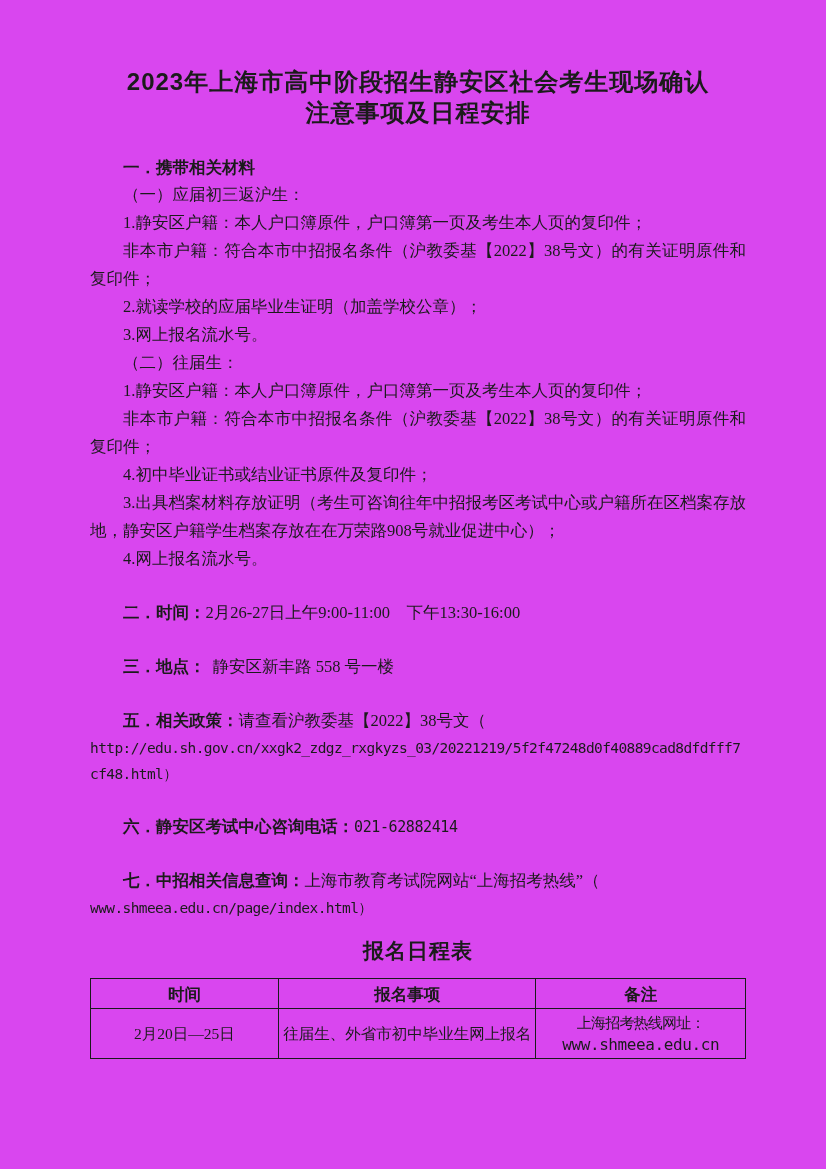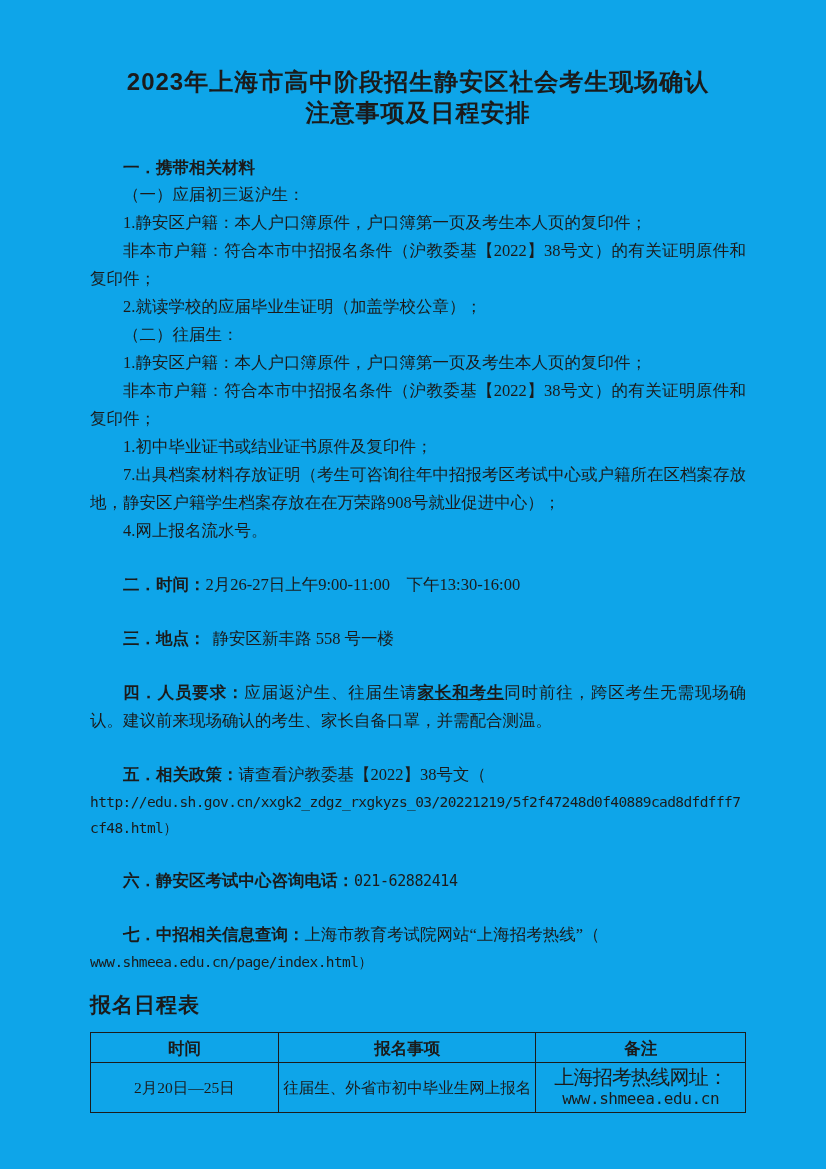--- a/index.html
+++ b/index.html
@@ -1,20 +1,20 @@
 <!DOCTYPE html>
 <html><head>
 <meta charset="utf-8">
 <style>
   html, body { margin: 0; padding: 0; background: #ffffff; }
   .page {
     width: 826px;
     height: 1169px;
     box-sizing: border-box;
-    background: #0ea5e9;
+    background: #d946ef;
     padding: 60px 80px 0 90px;
     font-family: "Liberation Serif", serif;
     font-size: 16.5px;
     line-height: 28px;
     color: #1b1b1b;
     overflow: hidden;
   }
   .doc-title {
     font-family: "Liberation Sans", sans-serif;
     font-weight: 700;
@@ -43,20 +43,21 @@
     letter-spacing: -0.6px;
     word-break: break-all;
     line-height: 26px;
   }
   .mono { font-family: "DejaVu Sans Mono", monospace; font-size: 15px; letter-spacing: -0.4px; }
   .schedule-title {
     font-family: "Liberation Sans", sans-serif;
     font-weight: 700;
     font-size: 21px;
     line-height: 28px;
+    text-align: center;
     text-indent: 0;
     margin: 16px 0 13px 0;
     letter-spacing: 1px;
   }
   table.schedule {
     width: 100%;
     border-collapse: collapse;
     table-layout: fixed;
   }
   table.schedule th, table.schedule td {
@@ -73,53 +74,53 @@
     line-height: 24px;
   }
   table.schedule td {
     font-size: 15.5px;
     line-height: 21px;
     height: 47px;
   }
   .col-time { width: 28.7%; }
   .col-item { width: 39.3%; }
   .col-note { width: 32%; }
-  .note-line { font-size: 20px; letter-spacing: -0.8px; white-space: nowrap; line-height: 21px; }
+  .note-line { font-size: 15px; letter-spacing: -0.8px; white-space: nowrap; line-height: 21px; }
   .note-url  { font-family: "DejaVu Sans Mono", monospace; font-size: 16px; letter-spacing: -0.4px; line-height: 21px; }
 </style>
 </head>
 <body>
 
 <div class="page">
 
   <div class="doc-title">
     <div>2023年上海市高中阶段招生静安区社会考生现场确认</div>
     <div>注意事项及日程安排</div>
   </div>
 
 
   <p class="sec lbl">一．携带相关材料</p>
 
   <p>（一）应届初三返沪生：</p>
   <p>1.静安区户籍：本人户口簿原件，户口簿第一页及考生本人页的复印件；</p>
   <p>非本市户籍：符合本市中招报名条件（沪教委基【2022】38号文）的有关证明原件和复印件；</p>
   <p>2.就读学校的应届毕业生证明（加盖学校公章）；</p>
+  <p>3.网上报名流水号。</p>
 
   <p>（二）往届生：</p>
   <p>1.静安区户籍：本人户口簿原件，户口簿第一页及考生本人页的复印件；</p>
   <p>非本市户籍：符合本市中招报名条件（沪教委基【2022】38号文）的有关证明原件和复印件；</p>
-  <p>1.初中毕业证书或结业证书原件及复印件；</p>
-  <p>7.出具档案材料存放证明（考生可咨询往年中招报考区考试中心或户籍所在区档案存放地，静安区户籍学生档案存放在在万荣路908号就业促进中心）；</p>
+  <p>4.初中毕业证书或结业证书原件及复印件；</p>
+  <p>3.出具档案材料存放证明（考生可咨询往年中招报考区考试中心或户籍所在区档案存放地，静安区户籍学生档案存放在在万荣路908号就业促进中心）；</p>
   <p>4.网上报名流水号。</p>
 
   <p class="sec"><span class="lbl">二．时间：</span><span>2月26-27日上午9:00-11:00　下午13:30-16:00</span></p>
 
   <p class="sec"><span class="lbl">三．地点：</span><span class="val-gap">静安区新丰路 558 号一楼</span></p>
 
-  <p class="sec"><span class="lbl">四．人员要求：</span><span>应届返沪生、往届生请</span><span class="emph">家长和考生</span><span>同时前往，跨区考生无需现场确认。建议前来现场确认的考生、家长自备口罩，并需配合测温。</span></p>
 
   <p class="sec"><span class="lbl">五．相关政策：</span><span>请查看沪教委基【2022】38号文（</span></p>
   <p class="url-line">http://edu.sh.gov.cn/xxgk2_zdgz_rxgkyzs_03/20221219/5f2f47248d0f40889cad8dfdfff7cf48.html）</p>
 
   <p class="sec"><span class="lbl">六．静安区考试中心咨询电话：</span><span class="mono">021-62882414</span></p>
 
   <p class="sec"><span class="lbl">七．中招相关信息查询：</span><span>上海市教育考试院网站“上海招考热线”（</span></p>
   <p class="url-line">www.shmeea.edu.cn/page/index.html）</p>
 
   <div class="schedule-title">报名日程表</div>

